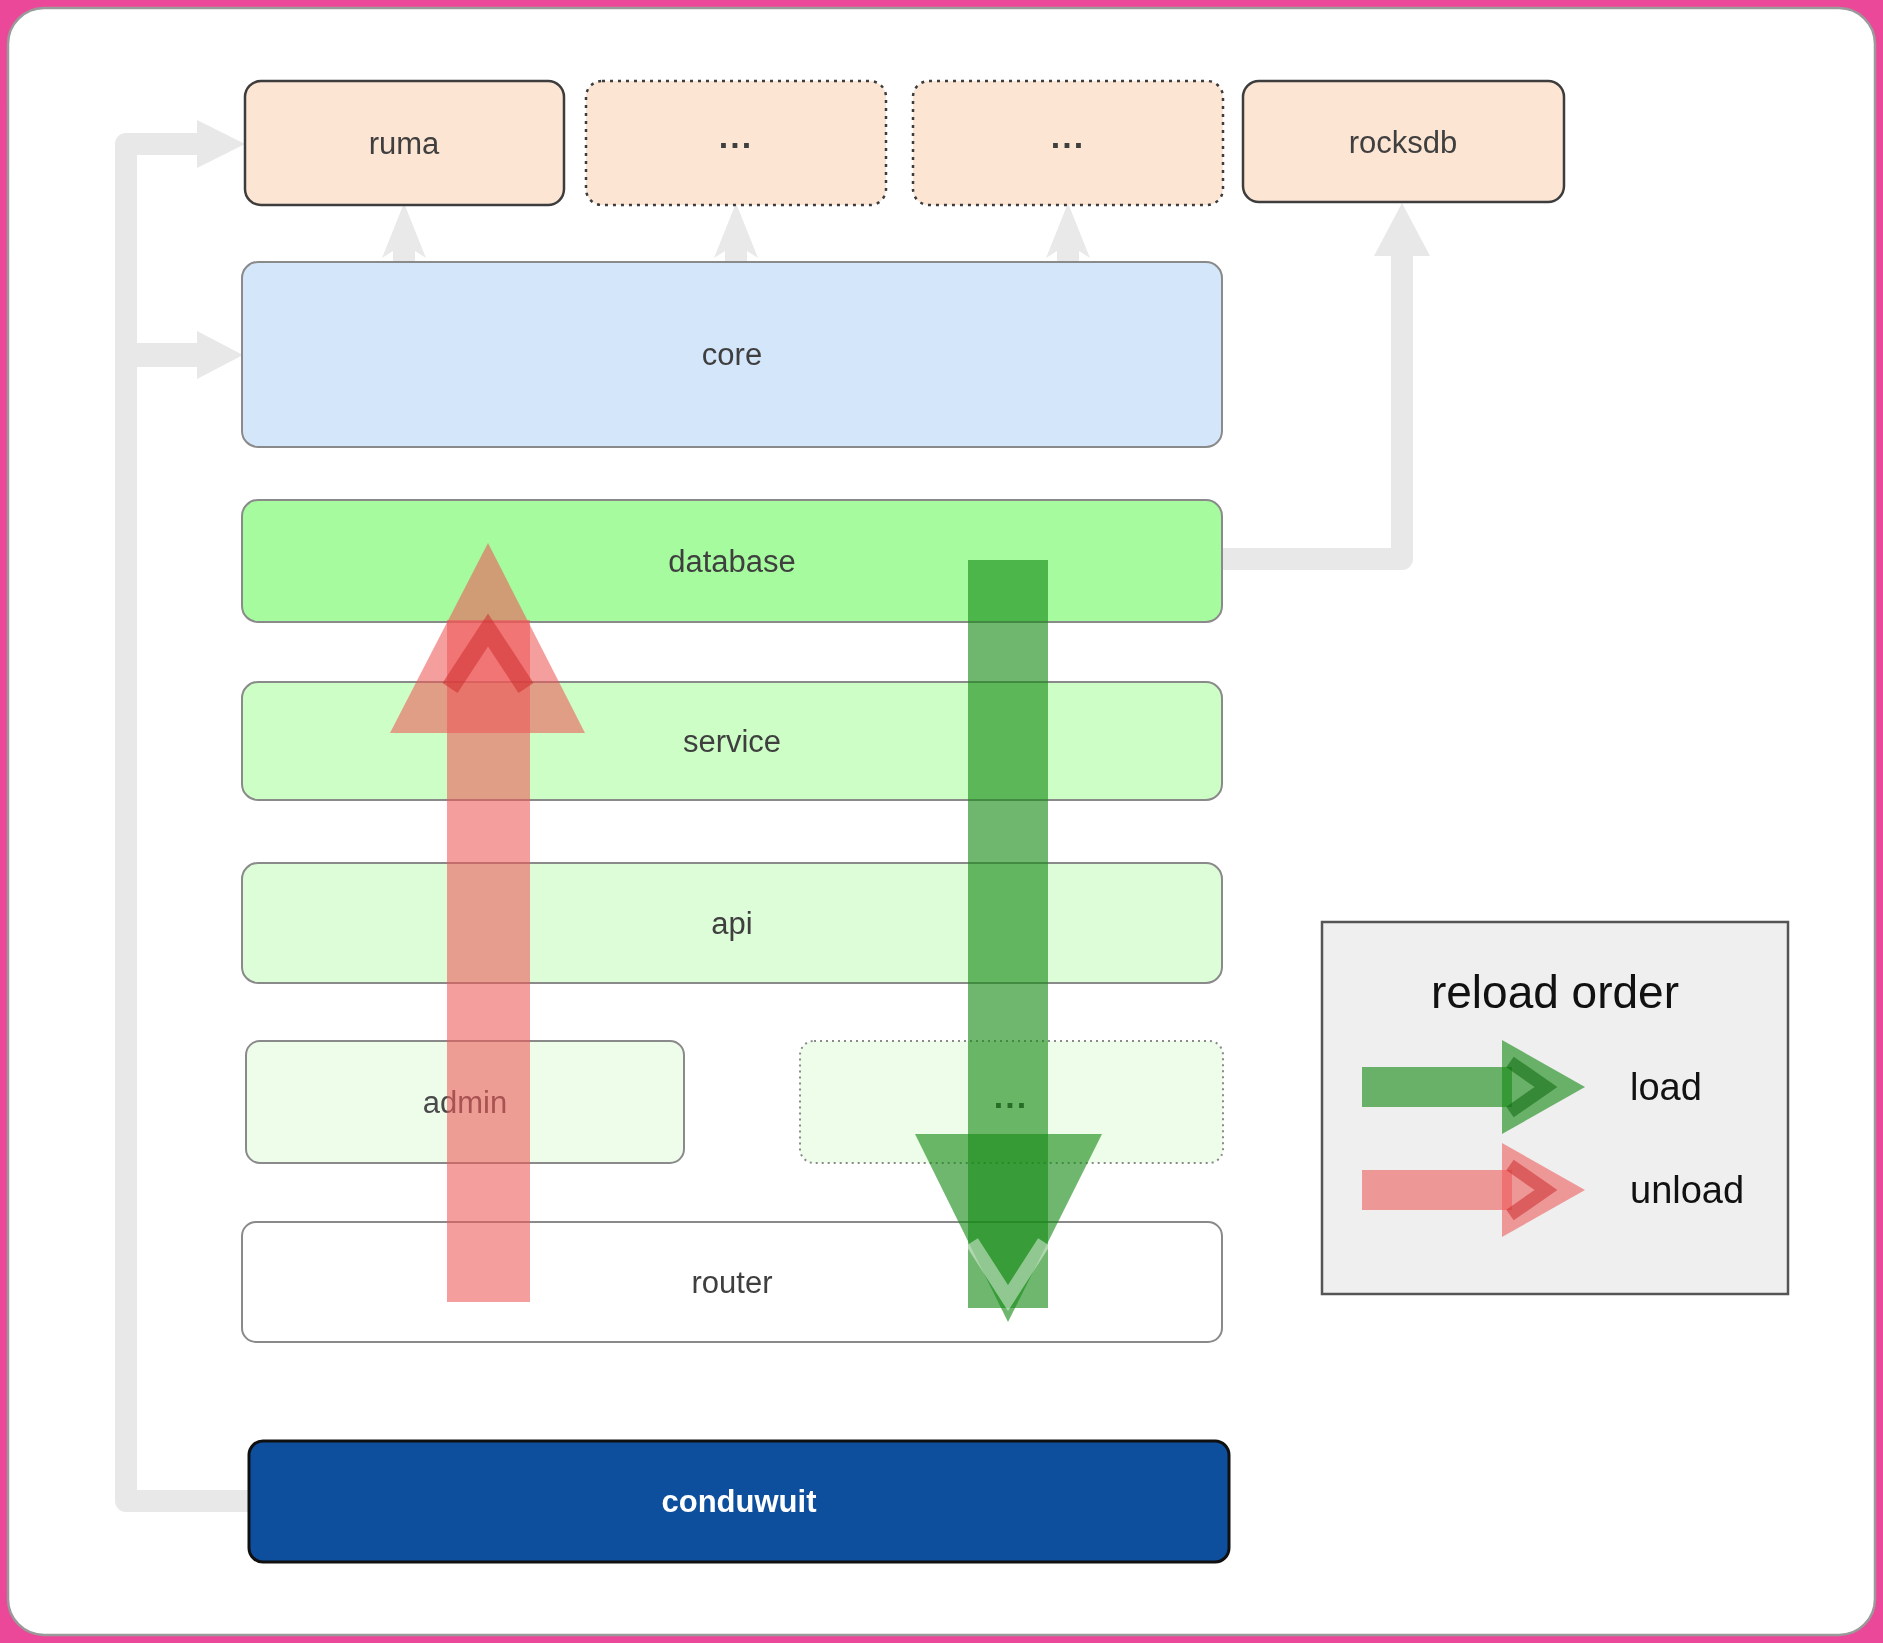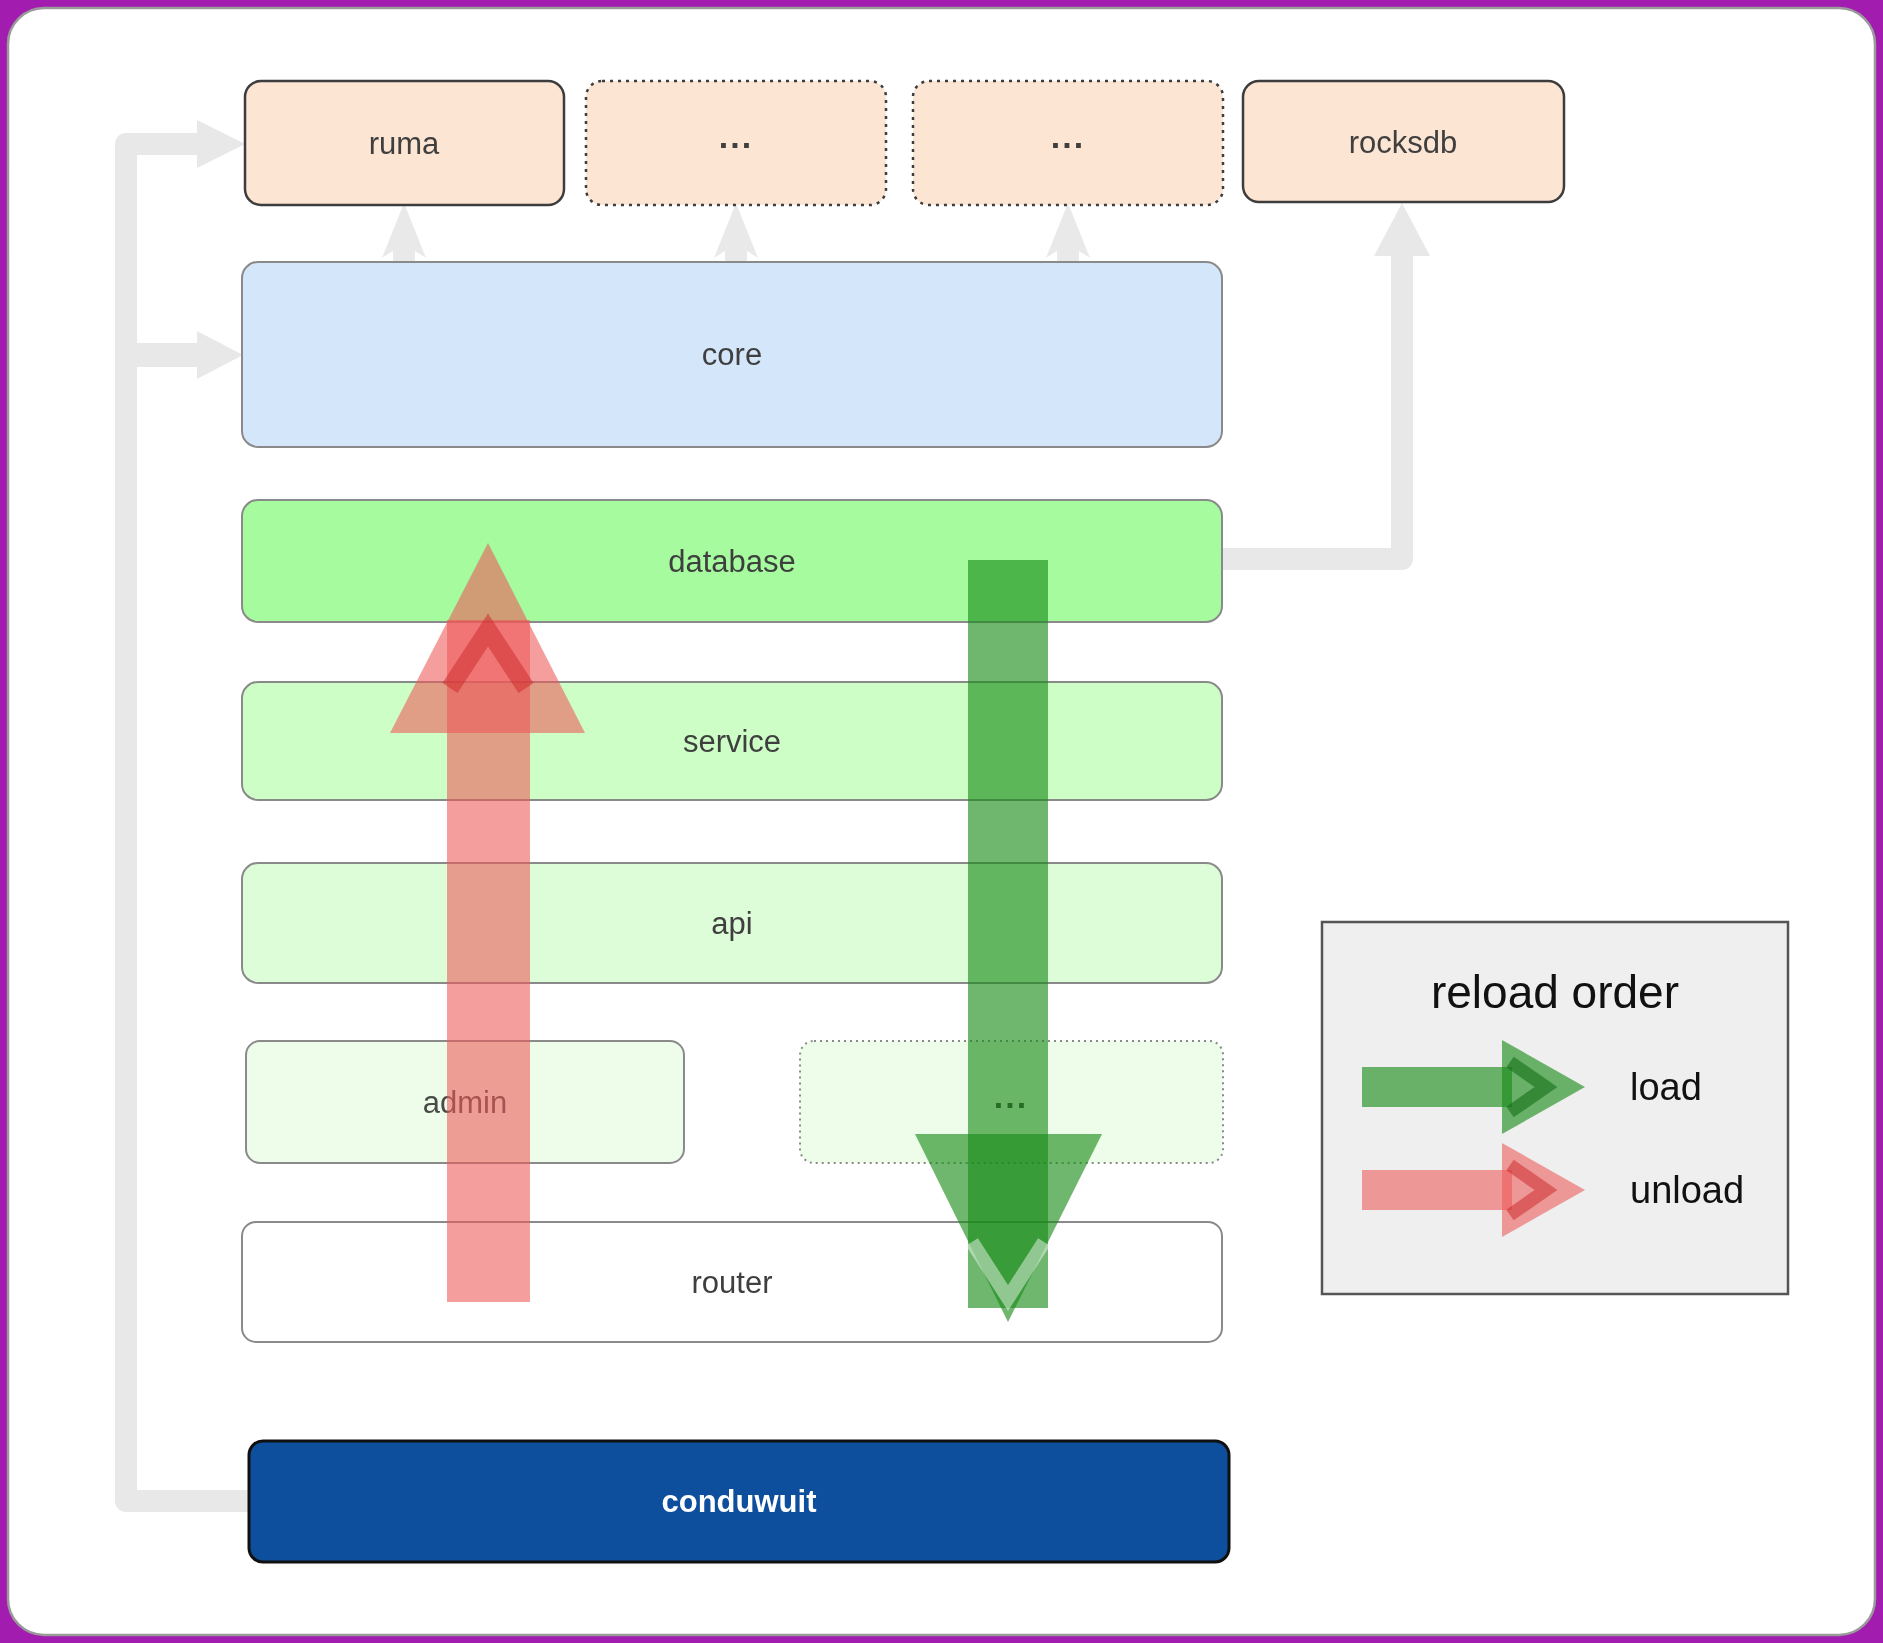--- a/index.html
+++ b/index.html
@@ -5,21 +5,21 @@
   html, body {
     margin: 0;
     padding: 0;
     background: #ffffff;
     font-family: "Liberation Sans", sans-serif;
   }
   .canvas {
     position: relative;
     width: 1883px;
     height: 1643px;
-    background: #a21caf;
+    background: #ec4899;
   }
   svg { display: block; }
   text {
     font-family: "Liberation Sans", sans-serif;
     fill: #3f3f3f;
   }
   .node-label   { font-size: 31px; }
   .dots-label   { font-size: 34px; font-weight: bold; letter-spacing: 2px; }
   .conduwuit-label { font-size: 31px; font-weight: bold; fill: #ffffff; }
   .legend-title { font-size: 46px; fill: #111111; }

